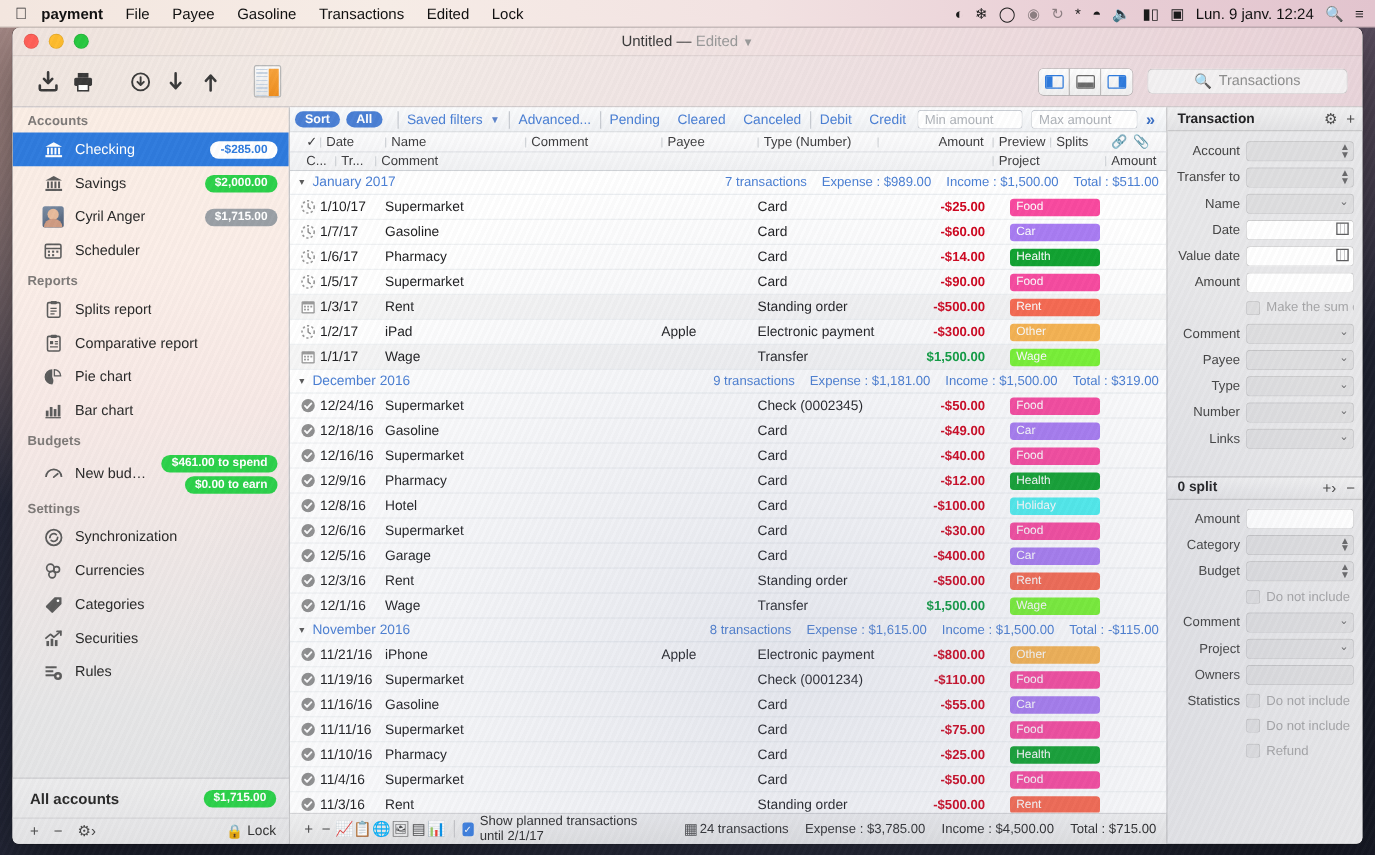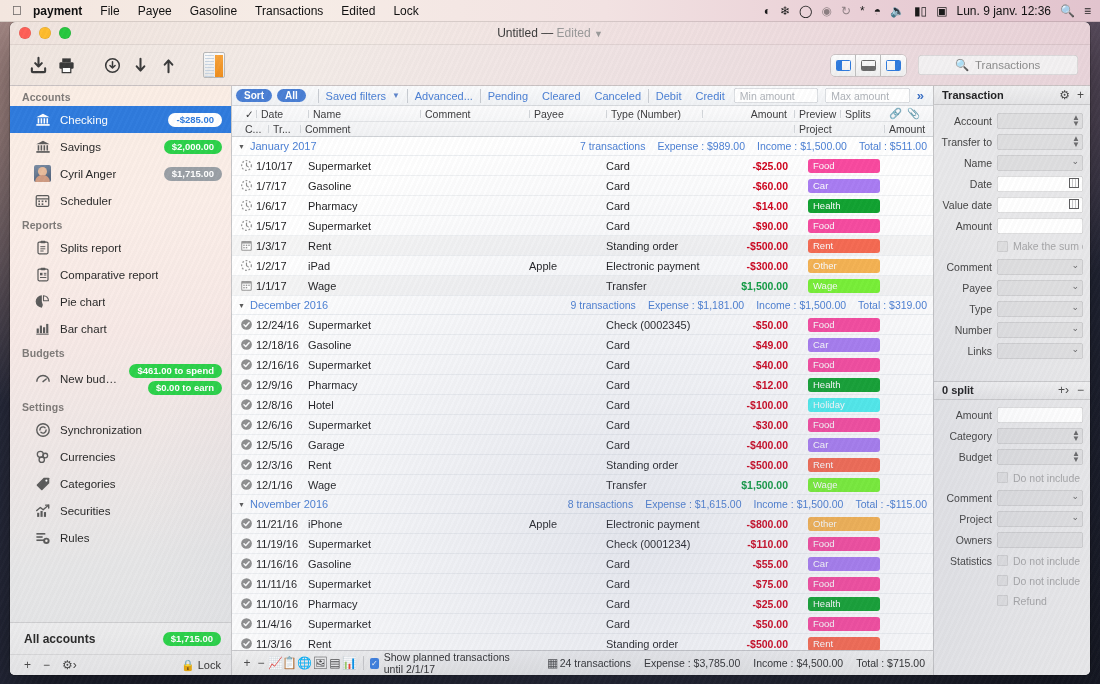--- a/index.html
+++ b/index.html
@@ -280,21 +280,21 @@
       <span class="mb-icon">◐</span>
       <span class="mb-icon">❄</span>
       <span class="mb-icon">◯</span>
       <span class="mb-icon dim">◉</span>
       <span class="mb-icon dim">↻</span>
       <span class="mb-icon">*</span>
       <span class="mb-icon">◓</span>
       <span class="mb-icon">🔈</span>
       <span class="mb-icon">▮▯</span>
       <span class="mb-icon">▣</span>
-      <span class="mb-clock">Lun. 9 janv. 12:36</span>
+      <span class="mb-clock">Lun. 9 janv. 12:24</span>
       <span class="mb-icon">🔍</span>
       <span class="mb-icon">≡</span>
     </div>
   </div>
 
   <div id="window">
 
     <div id="titlebar">
       <div class="traffic">
         <div class="tl red"></div>

